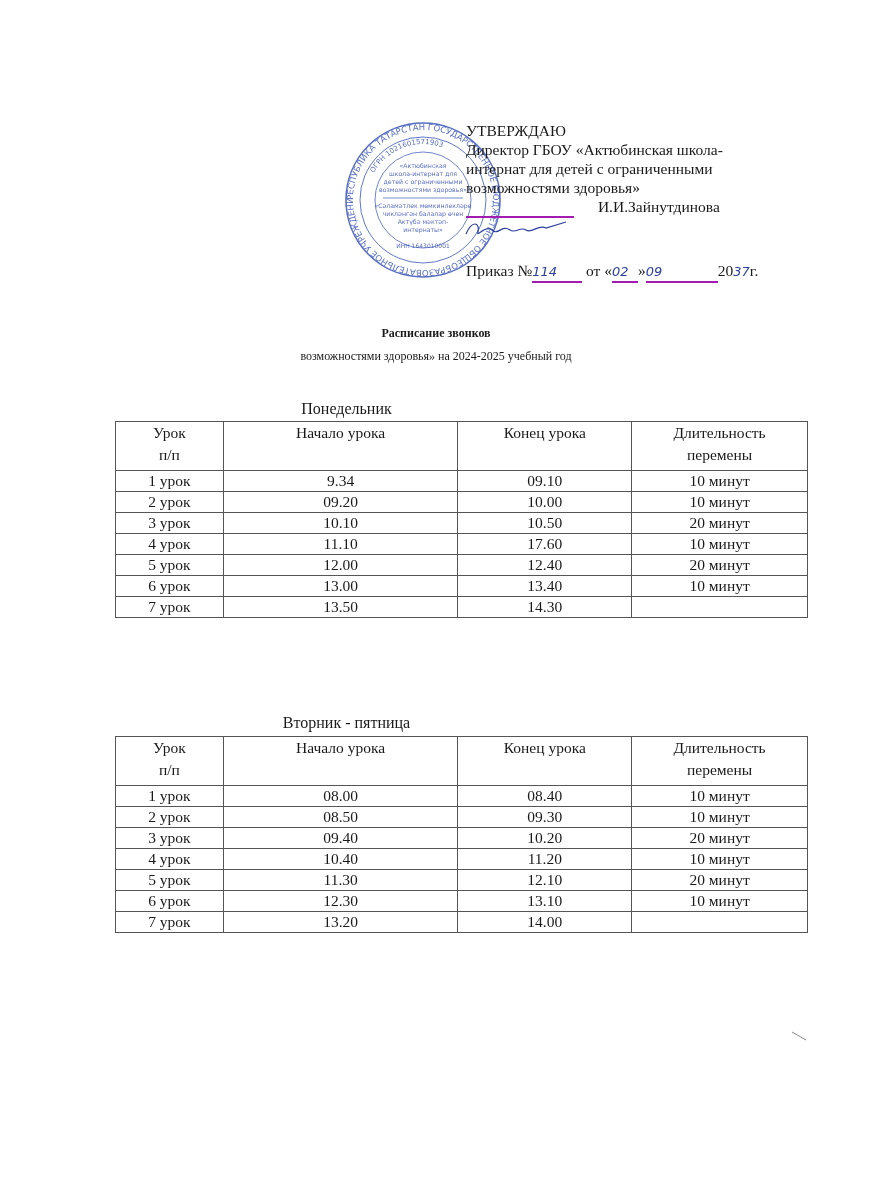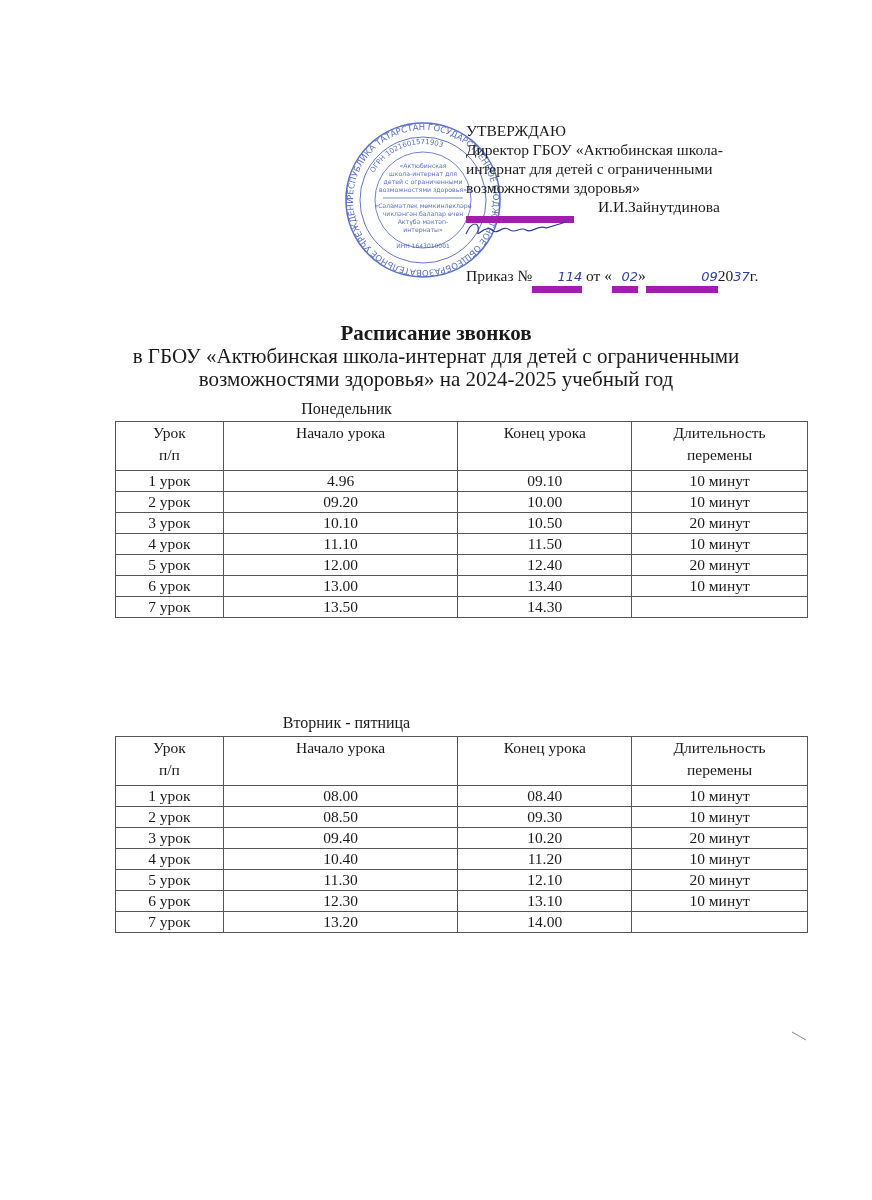--- a/index.html
+++ b/index.html
@@ -6,28 +6,28 @@
   body {
     width: 872px; height: 1200px; background: #ffffff; position: relative; overflow: hidden;
     font-family: "Liberation Serif", "DejaVu Serif", serif; color: #1a1a1a;
   }
   .approval {
     position: absolute; left: 466px; top: 121px; width: 330px;
     font-size: 15.5px; line-height: 19px;
   }
   .approval .line { white-space: nowrap; position: relative; }
   .hand { font-family: "DejaVu Sans", sans-serif; font-style: italic; color: #2b3f9e; font-size: 13px; }
-  .blank { display: inline-block; border-bottom: 7px solid #a21caf; text-align: right; }
+  .blank { display: inline-block; border-bottom: 2px solid #a21caf; text-align: left; }
   .stamp {
     position: absolute; left: 343px; top: 120px; width: 160px; height: 160px;
   }
   .sig {
     position: absolute; left: 462px; top: 218px; width: 110px; height: 22px;
   }
-  .title-block { position: absolute; left: 0; top: 322px; width: 872px; text-align: center; font-size: 21px; line-height: 23px; }
+  .title-block { position: absolute; left: 0; top: 322px; width: 872px; text-align: center; font-size: 12px; line-height: 23px; }
   .title-block .main { font-weight: bold; }
   table.sched {
     position: absolute; left: 115px; border-collapse: collapse; width: 693px;
     font-size: 15.5px;
   }
   table.sched td {
     border: 1px solid #555; text-align: center; padding: 0; height: 20px; line-height: 20px; vertical-align: top;
   }
   table.sched tr.head td { height: 48px; line-height: 22px; padding-top: 0; }
   table.sched col.c1 { width: 108px; }
@@ -84,21 +84,20 @@
     <span>от «</span><span class="blank hand" style="width:26px;margin-top:44px;">02</span><span>»</span><span class="blank hand" style="width:72px;">09</span><span>20</span><span class="hand">37</span><span>г.</span>
   </div>
 </div>
 
 <svg class="sig" viewBox="0 0 110 22">
   <path d="M4,16 C10,2 18,4 16,14 C14,20 24,6 30,12 C36,18 40,6 48,12 C54,16 58,8 64,12 C70,16 76,6 84,10 L104,4" fill="none" stroke="#2b3f9e" stroke-width="1.2"></path>
 </svg>
 
 <div class="title-block">
   <div class="main">Расписание звонков</div>
-  <div>в ГБОУ «Актюбинская школа-интернат для детей с ограниченными</div>
   <div>возможностями здоровья» на 2024-2025 учебный год</div>
 </div>
 
 <div class="day-label" style="top:400px;">Понедельник</div>
 <table class="sched" style="top:421px;">
   <colgroup>
       <col class="c1">
       <col class="c2">
       <col class="c3">
       <col class="c4">
@@ -115,40 +114,40 @@
         <td>
           <div>Конец урока</div>
         </td>
         <td>
           <div>Длительность</div>
           <div>перемены</div>
         </td>
       </tr>
       <tr>
         <td>1 урок</td>
-        <td>4.96</td>
+        <td>9.34</td>
         <td>09.10</td>
         <td>10 минут</td>
       </tr>
       <tr>
         <td>2 урок</td>
         <td>09.20</td>
         <td>10.00</td>
         <td>10 минут</td>
       </tr>
       <tr>
         <td>3 урок</td>
         <td>10.10</td>
         <td>10.50</td>
         <td>20 минут</td>
       </tr>
       <tr>
         <td>4 урок</td>
         <td>11.10</td>
-        <td>11.50</td>
+        <td>17.60</td>
         <td>10 минут</td>
       </tr>
       <tr>
         <td>5 урок</td>
         <td>12.00</td>
         <td>12.40</td>
         <td>20 минут</td>
       </tr>
       <tr>
         <td>6 урок</td>

